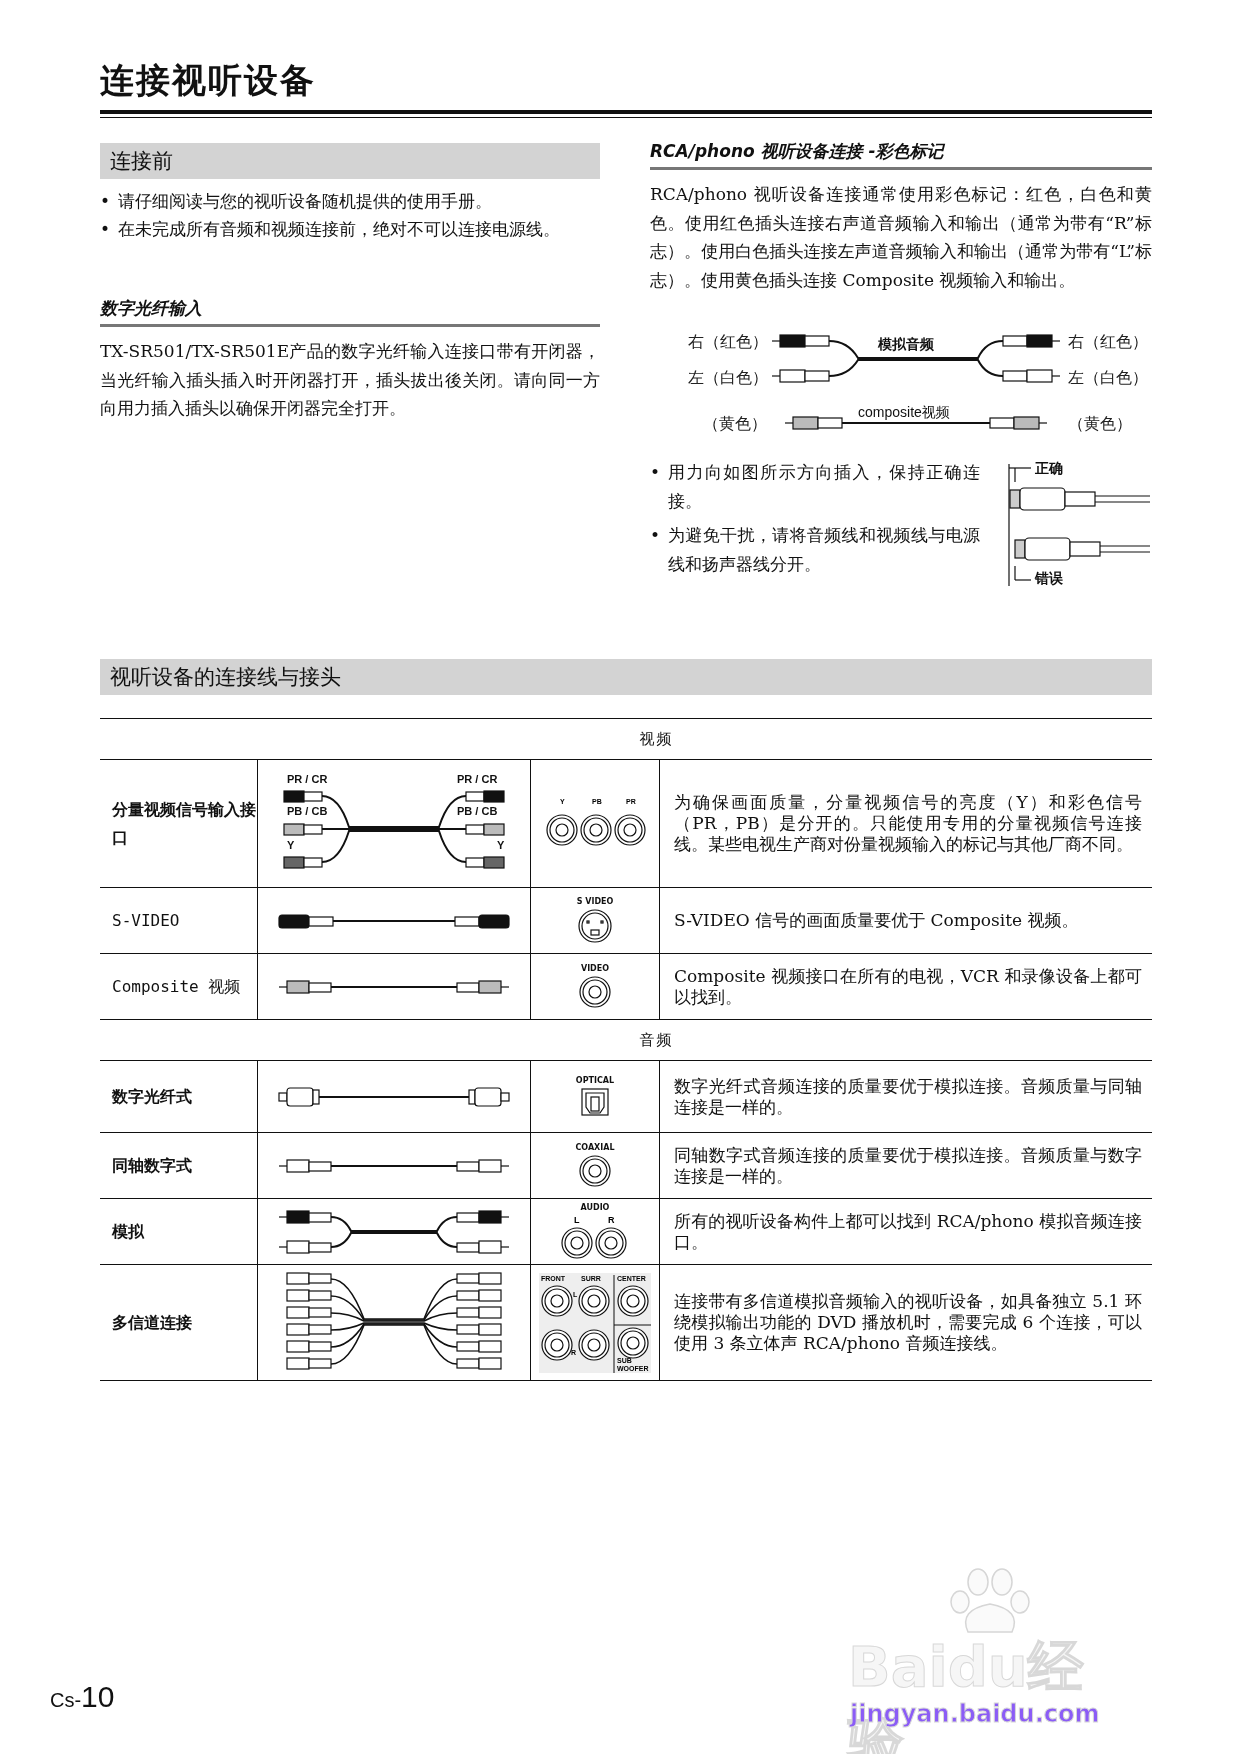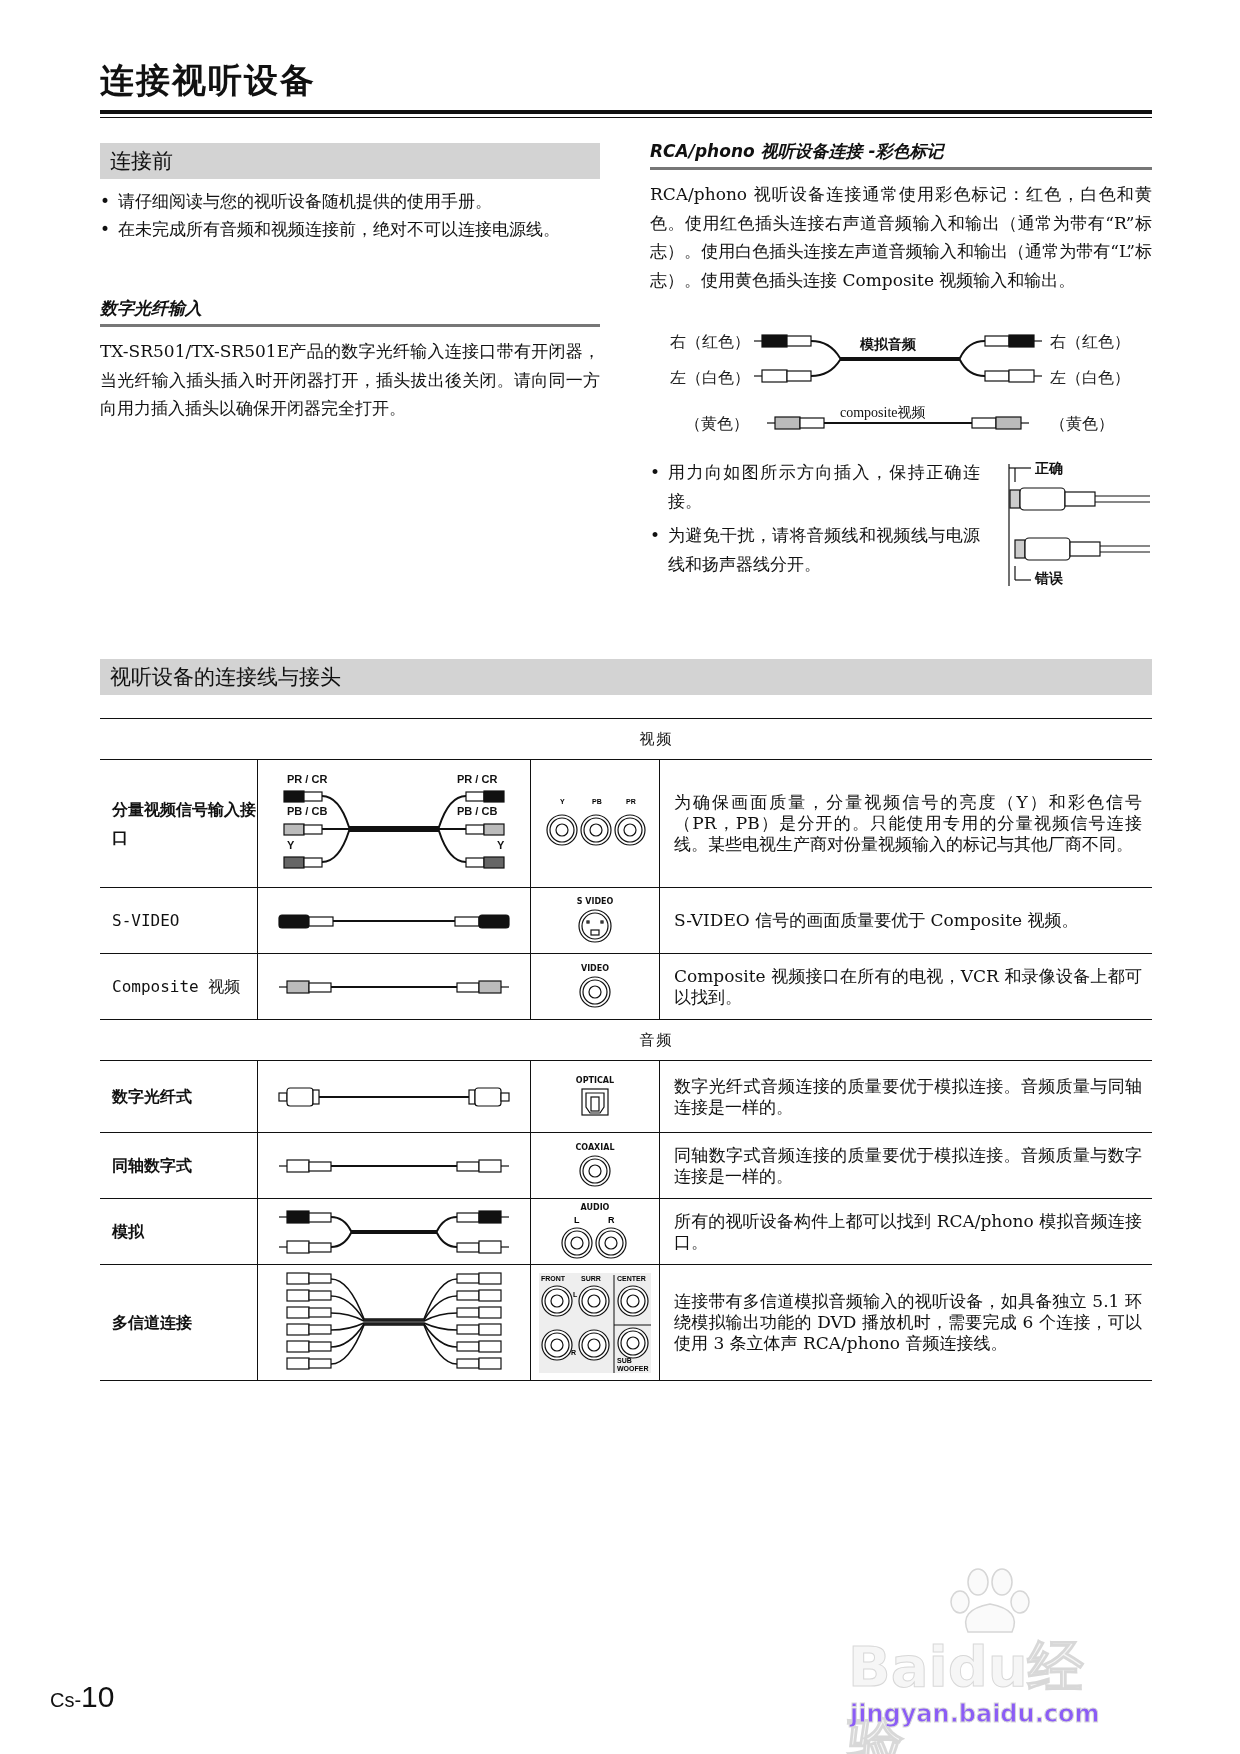--- a/index.html
+++ b/index.html
@@ -63,29 +63,29 @@
   <li>请仔细阅读与您的视听设备随机提供的使用手册。</li>
   <li>在未完成所有音频和视频连接前，绝对不可以连接电源线。</li>
 </ul>
 
 <div class="abs sub-head optical-head">数字光纤输入</div>
 <div class="abs body-text optical-text">TX-SR501/TX-SR501E产品的数字光纤输入连接口带有开闭器，当光纤输入插头插入时开闭器打开，插头拔出後关闭。请向同一方向用力插入插头以确保开闭器完全打开。</div>
 
 <div class="abs sub-head rca-head">RCA/phono 视听设备连接 -彩色标记</div>
 <div class="abs body-text rca-text">RCA/phono 视听设备连接通常使用彩色标记：红色，白色和黄色。使用红色插头连接右声道音频输入和输出（通常为带有“R”标志）。使用白色插头连接左声道音频输入和输出（通常为带有“L”标志）。使用黄色插头连接 Composite 视频输入和输出。</div>
 
-<div class="abs" style="left:650px;top:330px;width:502px;height:110px;">
+<div class="abs" style="left:668px;top:330px;width:502px;height:110px;">
   <span class="abs diag-label" style="left:20px;top:2px;">右（红色）</span>
   <span class="abs diag-label" style="left:20px;top:38px;">左（白色）</span>
   <span class="abs diag-label" style="left:35px;top:84px;">（黄色）</span>
   <span class="abs diag-label" style="left:400px;top:2px;">右（红色）</span>
   <span class="abs diag-label" style="left:400px;top:38px;">左（白色）</span>
   <span class="abs diag-label" style="left:400px;top:84px;">（黄色）</span>
   <span class="abs" style="left:210px;top:6px;font-size:14px;font-weight:bold;">模拟音频</span>
-  <span class="abs" style="left:190px;top:74px;font-size:14px;font-family:Liberation Serif, serif;">composite视频</span>
+  <span class="abs" style="left:190px;top:74px;font-size:14px;font-family:Liberation Sans, sans-serif;">composite视频</span>
   <svg class="abs" style="left:0;top:0;" width="502" height="110">
 
     <g stroke="#111" stroke-width="1.2">
       <line x1="104" y1="11" x2="112" y2="11"></line>
         <rect x="112" y="5" width="25" height="12" fill="#111"></rect>
         <rect x="137" y="6" width="24" height="10" fill="#fff"></rect>
       <line x1="104" y1="46" x2="112" y2="46"></line>
         <rect x="112" y="40" width="25" height="12" fill="#fff"></rect>
         <rect x="137" y="41" width="24" height="10" fill="#fff"></rect>
       <line x1="117" y1="93" x2="125" y2="93"></line>

